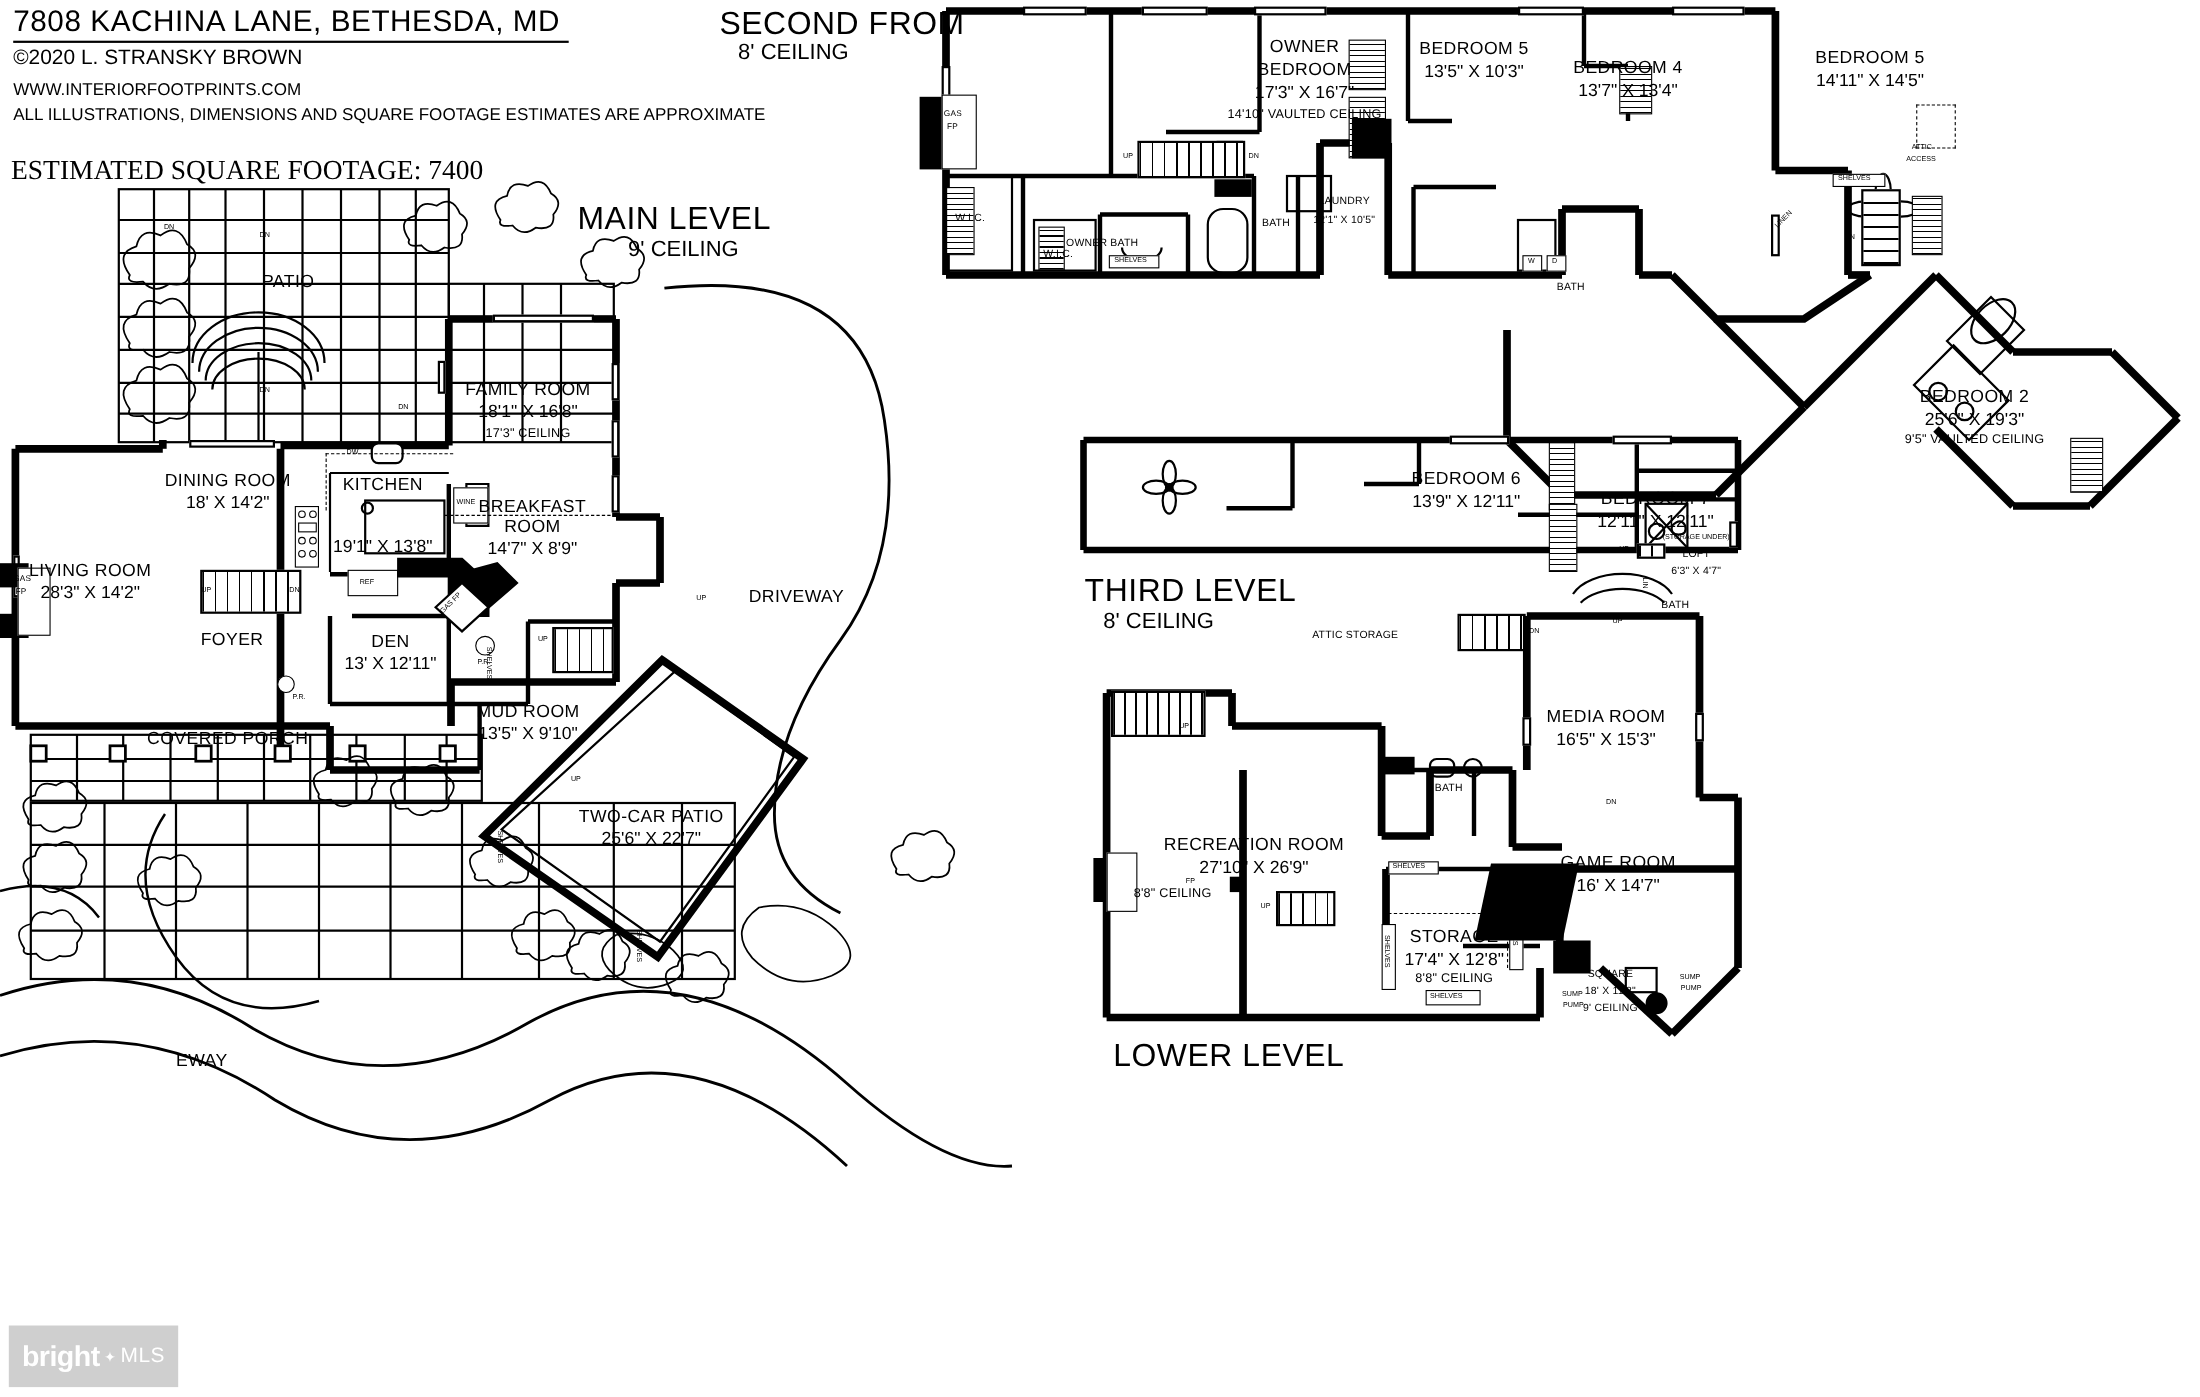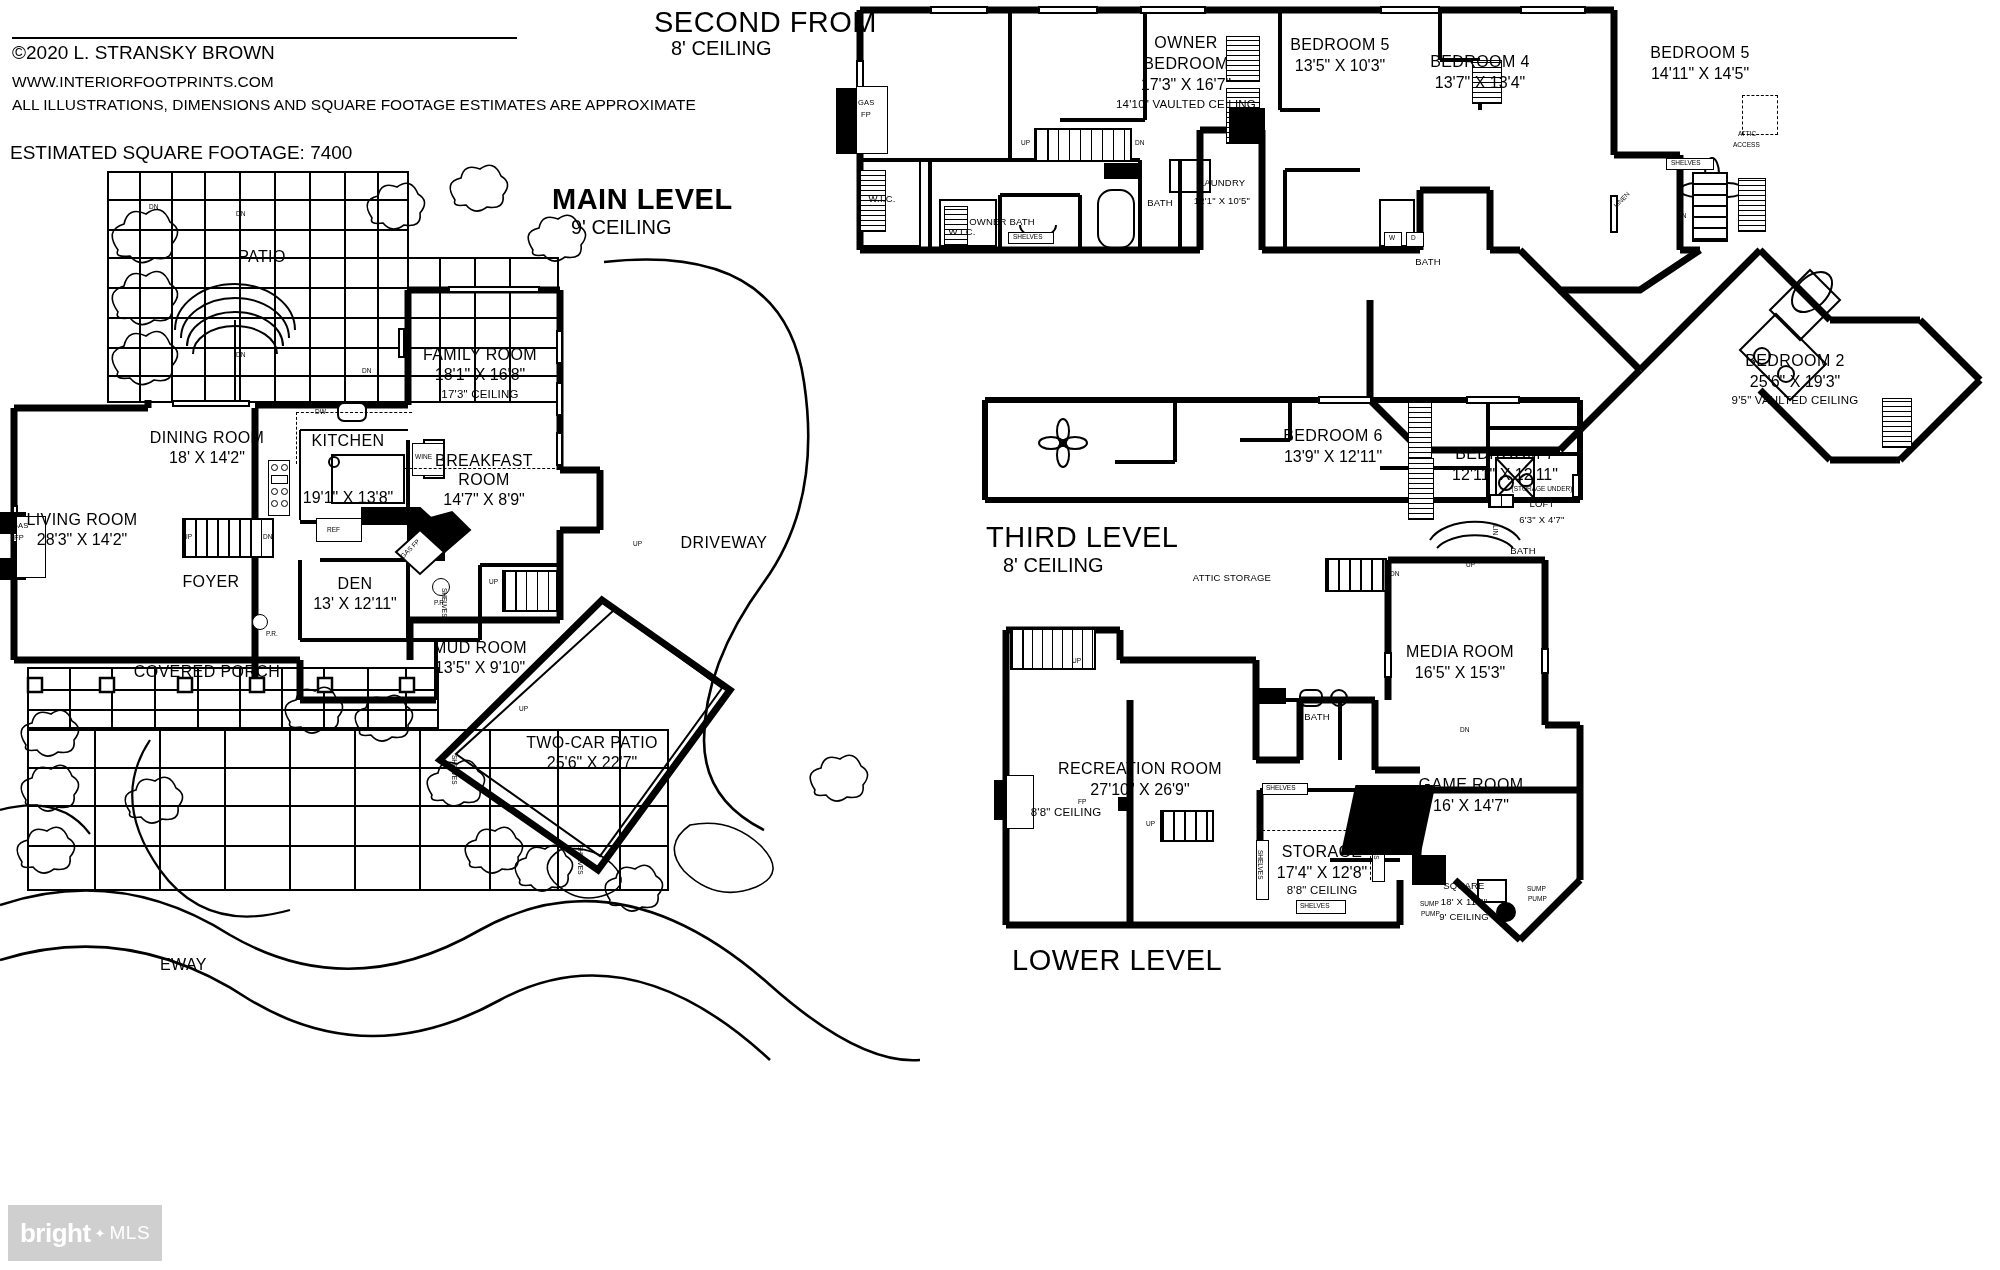--- a/index.html
+++ b/index.html
@@ -16,21 +16,21 @@
     overflow: hidden;
   }
   .txt { position: absolute; white-space: pre; color: #000; }
   .center { text-align: center; transform: translateX(-50%); }
 
   
   .hdr-title { font-size: 27px; letter-spacing: .5px; }
   .hdr-rule { position:absolute; background:#000; height:2px; }
   .hdr-sub  { font-size: 19px; }
   .hdr-small{ font-size: 15.5px; }
-  .sqft     { font-size: 19px; }
+  .sqft     { font-size: 25px; font-family: Liberation Serif, serif; }
 
   
   .lvl-title { font-size: 29px; letter-spacing: .5px; }
   .lvl-sub   { font-size: 20px; }
 
   
   .room-name { font-size: 16px; letter-spacing: .4px; }
   .room-dim  { font-size: 16px; }
   .room-note { font-size: 11.5px; letter-spacing: .2px; }
   .tiny      { font-size: 9.5px; letter-spacing: .2px; }
@@ -67,27 +67,28 @@
   }
   #mls .b { font-size:26px; font-weight:bold; color:#fff; letter-spacing:-.5px; }
   #mls .star { color:#fff; font-size:13px; vertical-align:super; }
   #mls .m { font-size:19px; color:#fff; letter-spacing:.5px; }
 </style>
 </head>
 <body>
 
 <div id="page">
 
+  <div class="txt hdr-title" style="left:12px; top:4px;">7808 KACHINA LANE, BETHESDA, MD</div>
   <div class="hdr-rule" style="left:12px; top:37px; width:505px;"></div>
   <div class="txt hdr-sub" style="left:12px; top:42px;">©2020 L. STRANSKY BROWN</div>
   <div class="txt hdr-small" style="left:12px; top:73px;">WWW.INTERIORFOOTPRINTS.COM</div>
   <div class="txt hdr-small" style="left:12px; top:96px;">ALL ILLUSTRATIONS, DIMENSIONS AND SQUARE FOOTAGE ESTIMATES ARE APPROXIMATE</div>
   <div class="txt sqft" style="left:10px; top:142px;">ESTIMATED SQUARE FOOTAGE: 7400</div>
 
-  <div class="txt lvl-title" style="left:552px; top:183px;font-weight:bold;">MAIN LEVEL</div>
+  <div class="txt lvl-title" style="left:525px; top:183px;">MAIN LEVEL</div>
   <div class="txt lvl-sub" style="left:571px; top:216px;">9' CEILING</div>
 
   <div class="txt lvl-title" style="left:654px; top:6px;">SECOND FROM</div>
   <div class="txt lvl-sub" style="left:671px; top:37px;">8' CEILING</div>
 
   <div class="txt lvl-title" style="left:986px; top:521px;">THIRD LEVEL</div>
   <div class="txt lvl-sub" style="left:1003px; top:554px;">8' CEILING</div>
 
   <div class="txt lvl-title" style="left:1012px; top:944px;">LOWER LEVEL</div>
 

